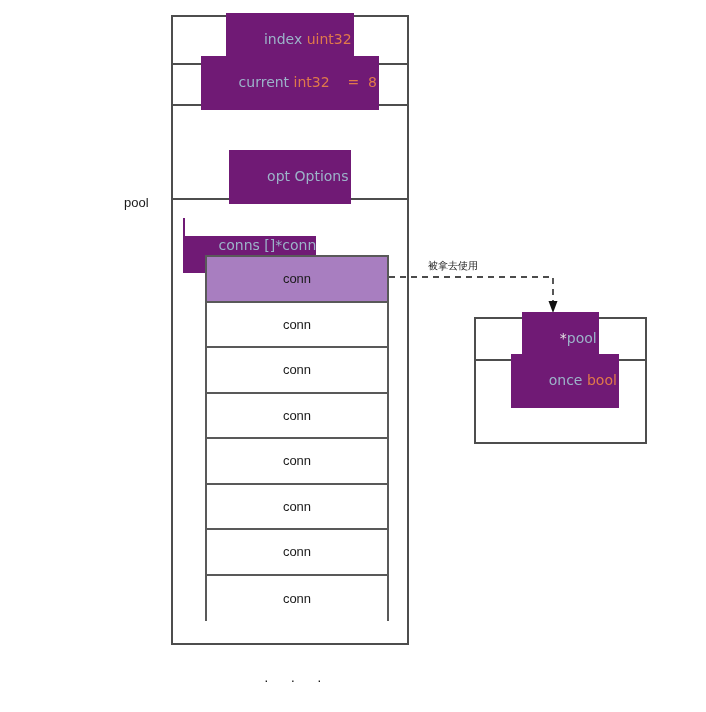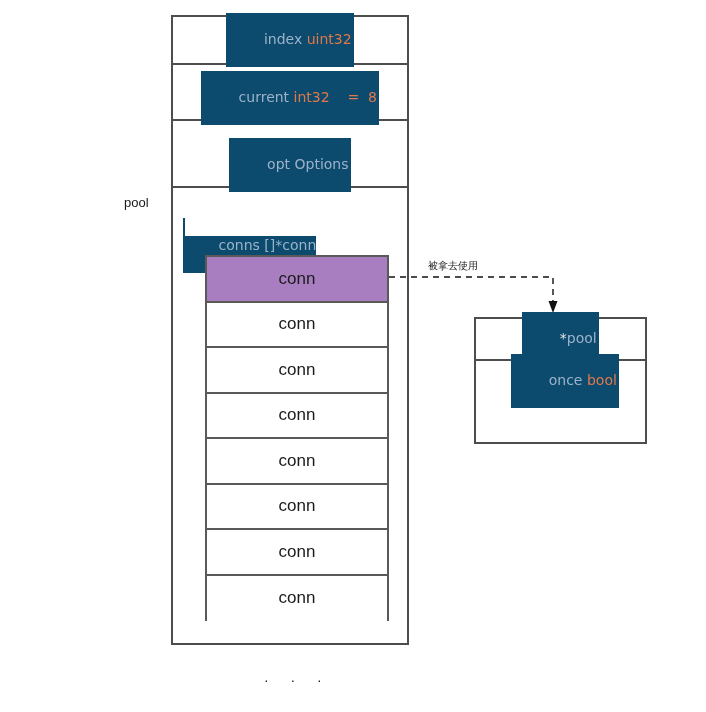--- a/index.html
+++ b/index.html
@@ -50,27 +50,27 @@
     position: absolute;
     left: 0;
     width: 100%;
     box-sizing: border-box;
     border-bottom: 2px solid #4d4d4d;
     display: flex;
     align-items: center;
     justify-content: center;
   }
   .field-row.r1 { top: 0px;   height: 48px; }
-  .field-row.r2 { top: 59px;  height: 45px; }
+  .field-row.r2 { top: 44px;  height: 45px; }
   .field-row.r3 { top: 93px;  height: 45px; }
-  .field-row.r4 { top: 126px; height: 45px; }
+  .field-row.r4 { top: 138px; height: 45px; }
 
   
   .code {
-    background: #0c4a6e;
+    background: #701a75;
     padding: 1px 2px 2px 2px;
     font-family: "DejaVu Sans", "Liberation Sans", sans-serif;
     font-size: 14px;
     line-height: 17px;
     white-space: pre;
     letter-spacing: 0px;
   }
   .t-ident { color: #9cb3c9; }
   .t-type  { color: #e0794a; }
   .t-num   { color: #e0794a; }
@@ -95,21 +95,21 @@
     box-sizing: border-box;
     background: #ffffff;
   }
   .conn-cell {
     height: 45.5px;
     box-sizing: border-box;
     border-bottom: 2px solid #595959;
     display: flex;
     align-items: center;
     justify-content: center;
-    font-size: 17px;
+    font-size: 13px;
     color: #1a1a1a;
     background: #ffffff;
   }
   .conn-cell:last-child { border-bottom: none; }
   .conn-cell.active {
     background: #a87ec0;
   }
 
   
   .client-box {

